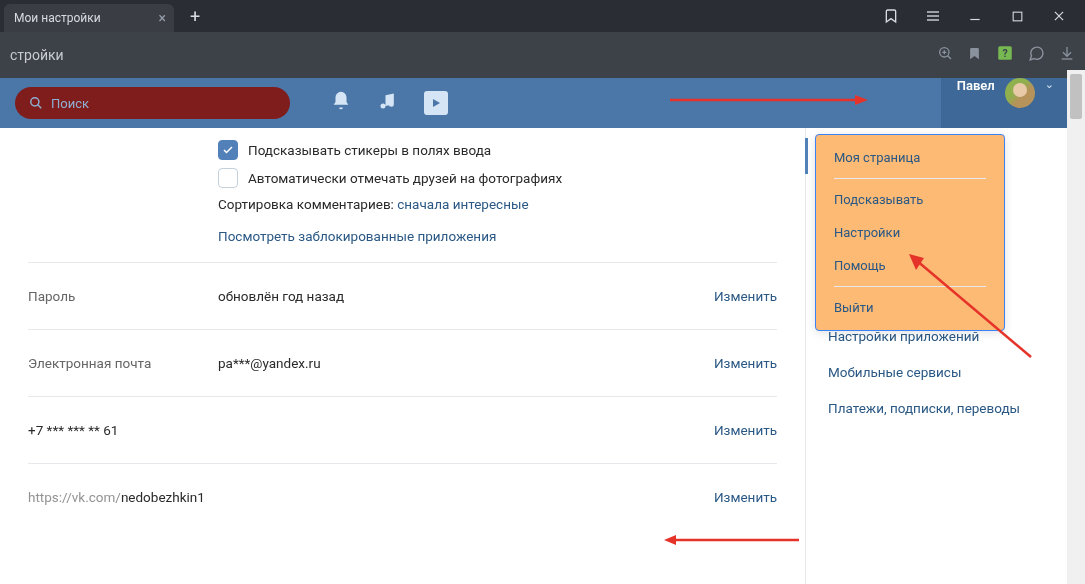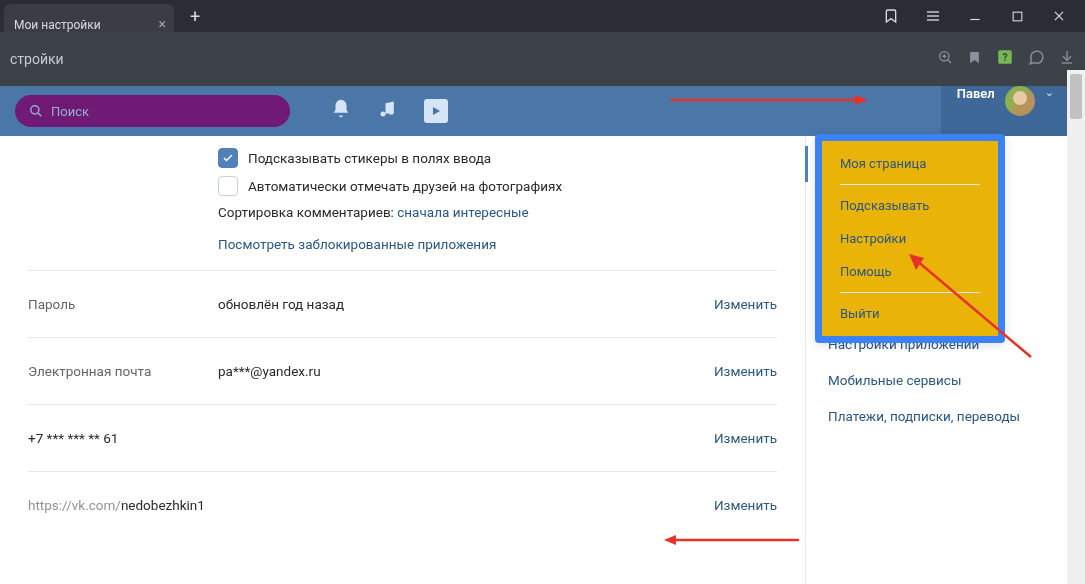--- a/index.html
+++ b/index.html
@@ -1,37 +1,37 @@
 <!DOCTYPE html>
 <html><head>
   <meta charset="utf-8">
   <style>
     * { margin: 0; padding: 0; box-sizing: border-box; font-family: -apple-system, BlinkMacSystemFont, "Segoe UI", Roboto, Arial, sans-serif; }
     body { width: 1085px; height: 584px; background: #fff; overflow: hidden; position: relative; }
     
     
     .browser-tabs { height: 32px; background: #2a2d34; display: flex; align-items: center; padding: 0 4px; }
-    .tab { height: 28px; background: #3a3d44; color: #d8dce0; font-size: 12px; padding: 0 28px 0 10px; display: flex; align-items: flex-end; border-radius: 6px 6px 0 0; position: relative; margin-top: 4px; min-width: 170px; }
+    .tab { height: 28px; background: #3a3d44; color: #d8dce0; font-size: 12px; padding: 0 28px 0 10px; display: flex; align-items: center; border-radius: 6px 6px 0 0; position: relative; margin-top: 4px; min-width: 170px; }
     .tab-close { position: absolute; right: 8px; color: #97a0ab; font-size: 14px; cursor: pointer; }
     .new-tab { width: 26px; height: 26px; color: #d8dce0; display: flex; align-items: center; justify-content: center; margin-left: 8px; cursor: pointer; font-size: 18px; }
     .browser-controls-right { margin-left: auto; display: flex; gap: 18px; padding-right: 10px; }
     .win-ctrl { width: 24px; height: 24px; color: #d8dce0; display: flex; align-items: center; justify-content: center; cursor: pointer; }
     
-    .addr-bar { height: 54px; background: #3d4148; display: flex; align-items: center; padding: 0 10px; }
+    .addr-bar { height: 46px; background: #3d4148; display: flex; align-items: center; padding: 0 10px; }
     .addr-text { color: #c8ccd2; font-size: 14px; flex: 1; }
     .addr-icons { display: flex; gap: 14px; align-items: center; }
     .addr-icon { color: #8a929d; cursor: pointer; }
     .addr-icon.green { color: #76b852; }
     
     
     .content-wrap { position: relative; height: calc(584px - 70px); overflow: hidden; }
     
     
     .vk-header { height: 50px; background: #4a76a8; display: flex; align-items: center; padding: 0 15px; position: relative; }
-    .search-box { height: 32px; background: #701a75; border-radius: 16px; width: 275px; display: flex; align-items: center; padding: 0 14px; gap: 8px; }
+    .search-box { height: 32px; background: #7f1d1d; border-radius: 16px; width: 275px; display: flex; align-items: center; padding: 0 14px; gap: 8px; }
     .search-box svg { flex-shrink: 0; }
     .search-input { background: transparent; border: none; color: #b8cce0; font-size: 13px; outline: none; flex: 1; }
     .search-input::placeholder { color: #8fb0d0; }
     .header-icons { display: flex; gap: 26px; margin-left: 40px; align-items: center; }
     .hicon { color: #d5e5f5; cursor: pointer; }
     .play-box { width: 24px; height: 24px; background: #d5e5f5; border-radius: 3px; display: flex; align-items: center; justify-content: center; }
     .user-area { margin-left: auto; display: flex; align-items: flex-start; gap: 10px; background: #3e6898; height: 50px; padding: 0 16px; cursor: pointer; }
     .user-name { color: #fff; font-weight: 600; font-size: 13px; }
     .avatar { width: 30px; height: 30px; border-radius: 50%; background: linear-gradient(135deg, #8fb04d 40%, #b5935a 60%); position: relative; overflow: hidden; }
     .avatar::after { content:''; position:absolute; width: 14px; height: 14px; background: #e8c9a8; border-radius: 50%; top: 5px; left: 8px; }
@@ -60,21 +60,21 @@
     .setting-value { flex: 1; font-size: 13.5px; color: #2a2a2a; }
     .setting-value.muted { color: #939393; }
     .setting-action { color: #2a5885; font-size: 13.5px; cursor: pointer; }
     
     
     .side-nav { width: 280px; border-left: 1px solid #e7e8ec; padding: 10px 0; position: relative; }
     .nav-item { padding: 10px 22px; font-size: 13.5px; color: #2a5885; cursor: pointer; display: block; }
     .nav-item.active { color: #2a2a2a; font-weight: 600; border-left: 3px solid #5181b8; margin-left: -1px; padding-left: 20px; }
     
     
-    .dropdown { position: absolute; top: 134px; right: 80px; width: 190px; background: #eab308; border: 7px solid #3b82f6; border-radius: 4px; box-shadow: 0 2px 10px rgba(0,0,0,0.12); z-index: 100; padding: 6px 0; }
+    .dropdown { position: absolute; top: 134px; right: 80px; width: 190px; background: #fdba74; border: 1px solid #3b82f6; border-radius: 4px; box-shadow: 0 2px 10px rgba(0,0,0,0.12); z-index: 100; padding: 6px 0; }
     .dd-item { padding: 9px 18px; font-size: 13px; color: #2a5885; cursor: pointer; display: block; }
     .dd-sep { height: 1px; background: #e7e8ec; margin: 4px 18px; }
     
     
     .arrow2 { position: absolute; top: 252px; left: 906px; z-index: 200; }
     .arrow3 { position: absolute; top: 534px; left: 664px; }
     
     
     .scrollbar { position: absolute; right: 0; top: 70px; bottom: 0; width: 18px; background: #f0f0f0; }
     .scroll-thumb { position: absolute; top: 4px; left: 3px; right: 3px; height: 45px; background: #c1c1c1; border-radius: 2px; }

